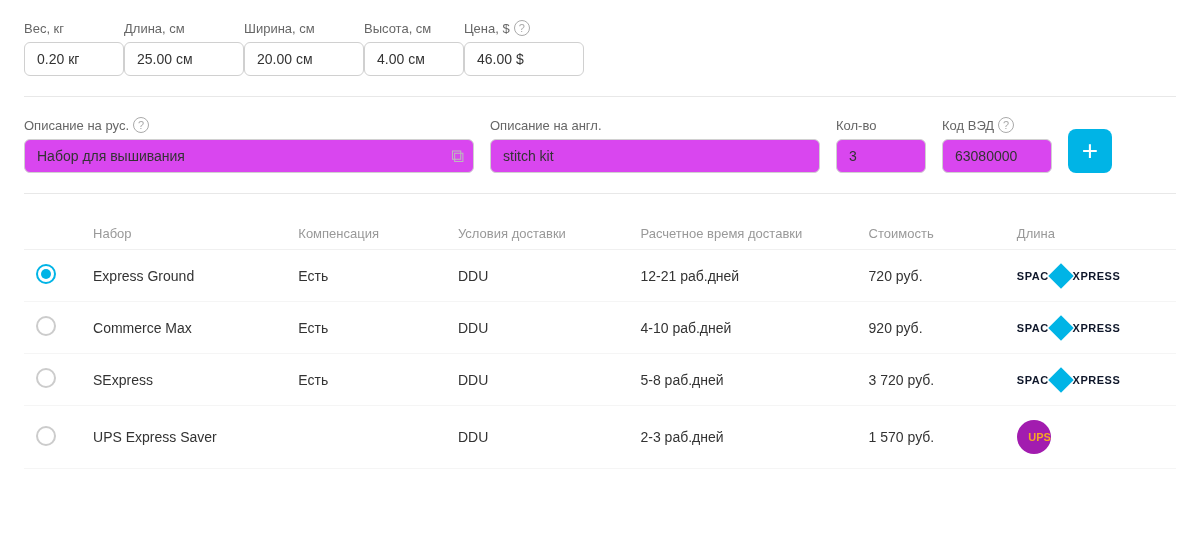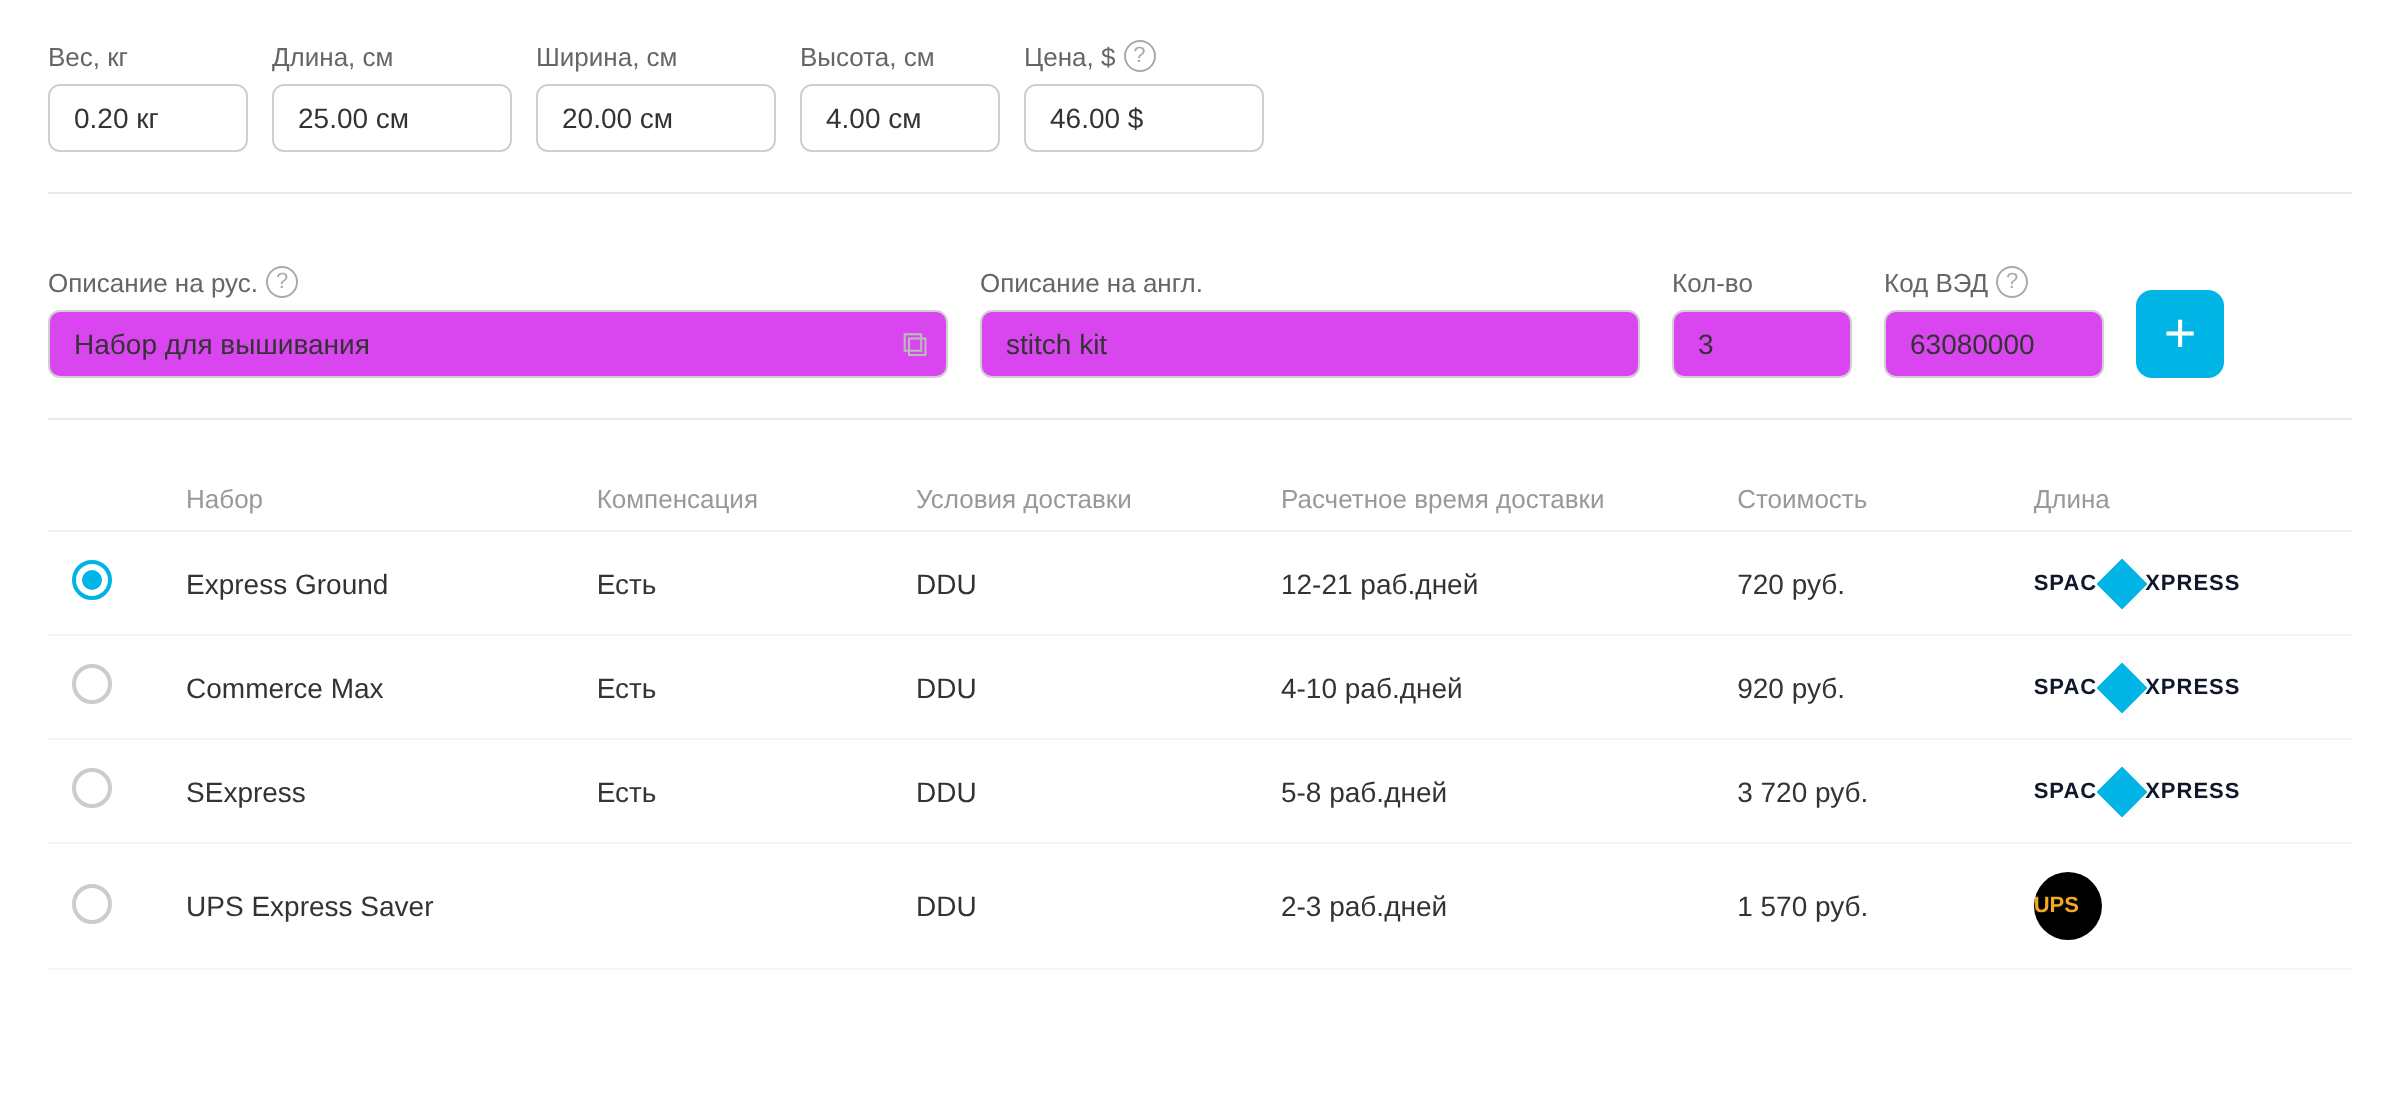--- a/index.html
+++ b/index.html
@@ -13,21 +13,21 @@
     .page-container {
       width: 1200px;
       min-height: 560px;
       background: #fff;
       padding: 20px 24px;
     }
 
     
     .fields-row {
       display: flex;
-      gap: 12px;
+      gap: 0;
       align-items: flex-end;
       padding-bottom: 20px;
       border-bottom: 1px solid #e8e8e8;
     }
 
     .field-group {
       display: flex;
       flex-direction: column;
       gap: 6px;
     }
@@ -78,21 +78,20 @@
     .desc-row {
       display: flex;
       gap: 16px;
       align-items: flex-end;
     }
 
     .desc-group {
       display: flex;
       flex-direction: column;
       gap: 6px;
-      margin-top: 16px;
     }
 
     .desc-group.ru { flex: 0 0 450px; }
     .desc-group.en { flex: 0 0 330px; }
     .desc-group.qty { flex: 0 0 90px; }
     .desc-group.tn-ved { flex: 0 0 110px; }
 
     .desc-input-wrapper {
       position: relative;
       display: flex;
@@ -205,24 +204,24 @@
       color: #0f172a;
       letter-spacing: -0.5px;
     }
 
     .spac-text { font-size: 11px; font-weight: 800; letter-spacing: 0.5px; }
 
     
     .ups-logo {
       display: inline-flex;
       align-items: center;
-      justify-content: flex-start;
+      justify-content: flex-end;
       width: 34px;
       height: 34px;
-      background: #000000;
+      background: #a21caf;
       border-radius: 50%;
       color: #f5a623;
       font-size: 13px;
       font-weight: 900;
     }
   </style>
 </head>
 <body>
 
 <div class="page-container">

